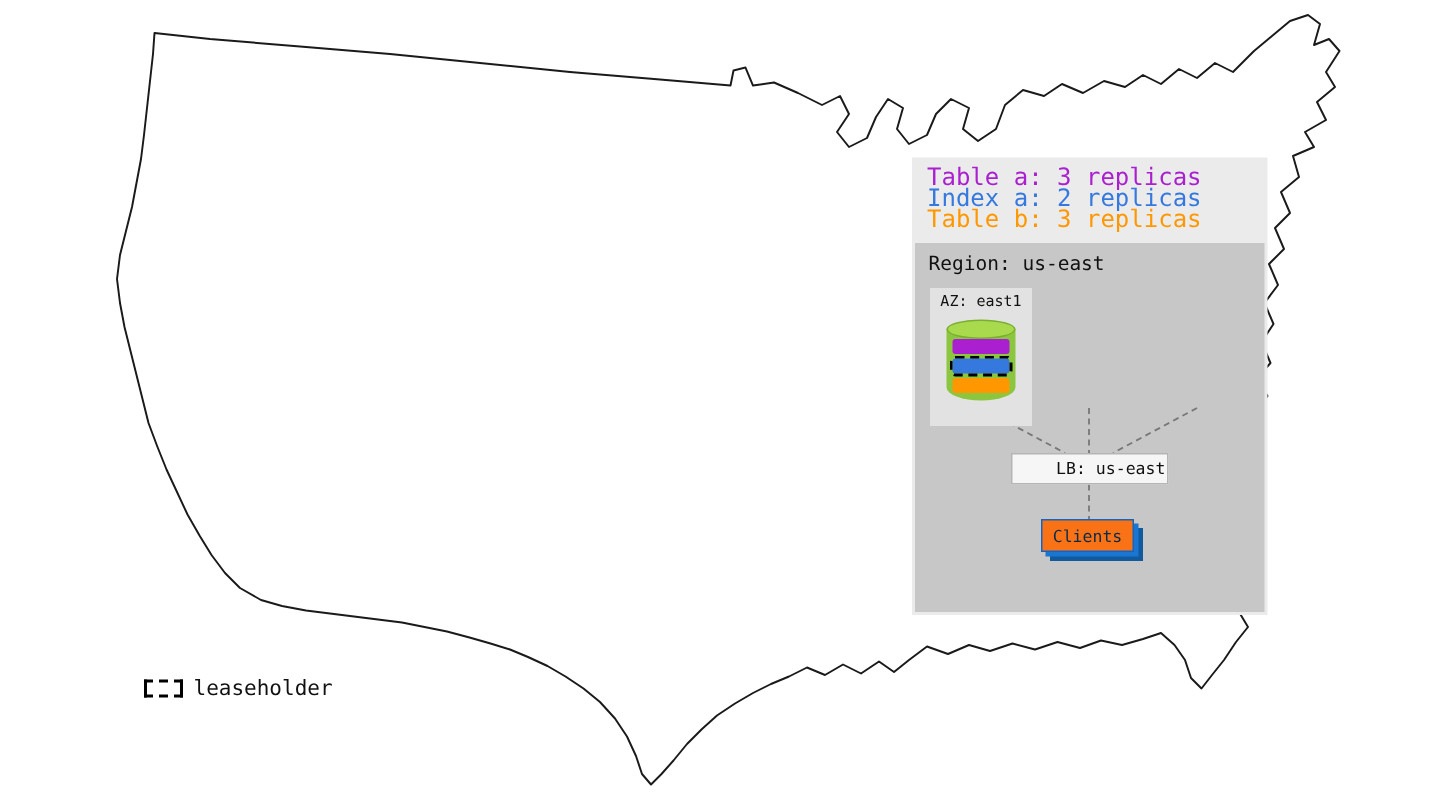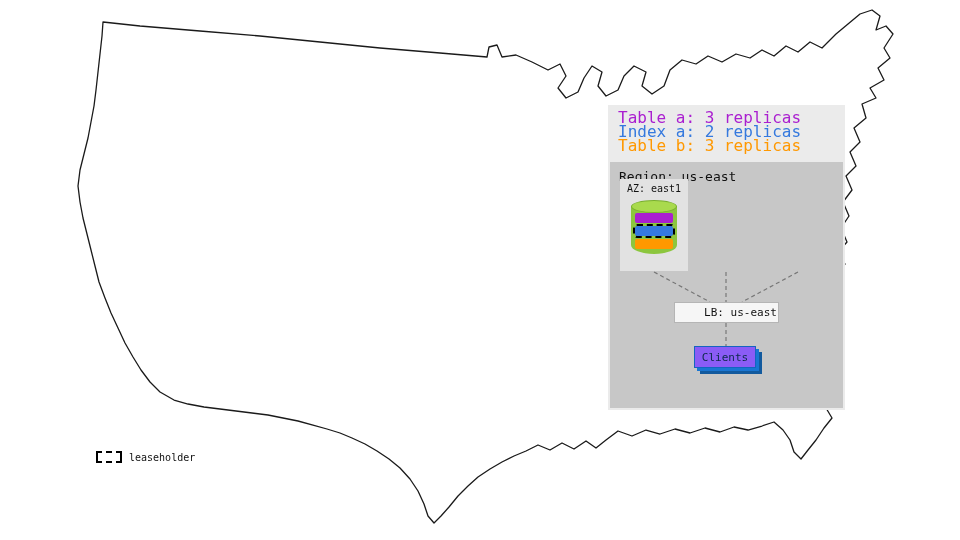--- a/index.html
+++ b/index.html
@@ -18,21 +18,21 @@
   }
   .legend{position:absolute;left:10px;top:6px;}
   .legend-line{font-size:16px;line-height:14px;white-space:nowrap;}
 
   .region{
     position:absolute;left:2px;top:57px;width:233px;height:246px;
     background:#c7c7c7;
   }
   .region-label{position:absolute;left:9px;top:7px;font-size:13px;color:#111;}
 
-  .az-row{position:absolute;left:10px;top:17px;display:flex;gap:4px;}
+  .az-row{position:absolute;left:10px;top:30px;display:flex;gap:4px;}
   .az{
     width:68px;height:92px;background:#e2e2e2;
     display:flex;flex-direction:column;align-items:center;
     padding-top:3px;box-sizing:border-box;
   }
   .az-label{font-size:10px;line-height:14px;color:#111;white-space:nowrap;}
 
   .cyl{position:relative;width:46px;height:58px;margin-top:4px;}
   .cyl-body{
     position:absolute;top:6px;left:0;width:46px;height:48px;
@@ -67,21 +67,21 @@
     display:flex;align-items:center;justify-content:center;
   }
   .clients-label{font-size:11px;color:#0b2a4a;}
 
   
   .map-key{
     position:absolute;left:96px;top:451px;
     display:flex;align-items:center;gap:7px;
   }
   .dash-box{width:22px;height:8px;border:2px dashed #000;box-sizing:content-box;background:transparent;}
-  .map-key-label{font-size:10px;color:#111;}
+  .map-key-label{font-size:14px;color:#111;}
 </style>
 </head>
 <body>
 
 <svg id="map-svg" viewBox="0 0 960 540">
   <path fill="none" stroke="#1a1a1a" stroke-width="1.3" stroke-linejoin="round" d="M103,22 L140,26 L200,31 L260,36 L320,42 L380,48 L440,53 L487,57 L489,47 L497,45 L502,57 L516,55 L532,62 L548,70 L560,64 L566,76 L558,88 L566,98 L578,92 L584,78 L592,66 L602,72 L598,86 L606,96 L618,90 L624,76 L634,66 L646,72 L642,86 L652,94 L664,86 L670,70 L682,60 L696,64 L708,56 L722,62 L736,54 L750,58 L762,50 L774,56 L786,46 L798,52 L810,42 L822,48 L836,34 L848,24 L860,14 L872,10 L880,16 L876,30 L886,26 L893,34 L884,48 L890,58 L878,68 L884,80 L870,88 L876,98 L862,104 L866,118 L854,128 L860,142 L850,152 L856,166 L846,176 L852,190 L843,202 L849,216 L841,228 L847,242 L838,252 L845,264 L836,276 L843,290 L834,302 L841,316 L832,330 L839,344 L830,358 L837,372 L828,386 L835,398 L826,408 L832,418 L824,428 L816,440 L808,450 L801,459 L794,452 L790,440 L783,430 L774,422 L762,426 L748,430 L734,427 L720,432 L705,428 L690,433 L675,429 L660,434 L646,430 L632,436 L618,431 L606,440 L596,448 L586,441 L574,449 L562,443 L550,450 L538,445 L526,451 L514,456 L502,462 L490,469 L478,477 L468,486 L458,496 L449,507 L441,516 L434,523 L428,516 L424,504 L418,491 L410,479 L400,468 L389,459 L377,451 L365,444 L352,438 L340,433 L327,429 L313,425 L298,421 L283,418 L268,415 L252,413 L236,411 L220,409 L204,407 L188,404 L174,400 L160,392 L150,382 L141,370 L133,357 L125,343 L118,328 L111,313 L105,298 L99,282 L95,266 L91,250 L87,234 L83,218 L80,202 L78,186 L80,170 L84,154 L88,138 L91,122 L94,106 L96,90 L98,72 L100,54 L102,36 Z"></path>
 </svg>
 
 <div class="panel">
 
@@ -113,21 +113,21 @@
               <div class="stripe" style="background: rgb(255, 152, 0);"></div>
             </div>
         </div>
       </div>
     </div>
 
     <div class="lb-box">
       <span class="lb-label">LB: us-east</span>
     </div>
 
-    <div class="clients-box" style="background: #8b5cf6;">
+    <div class="clients-box" style="background: #f97316;">
       <span class="clients-label">Clients</span>
     </div>
   </div>
 </div>
 
 <div class="map-key">
   <span class="dash-box"></span>
   <span class="map-key-label">leaseholder</span>
 </div>
 

